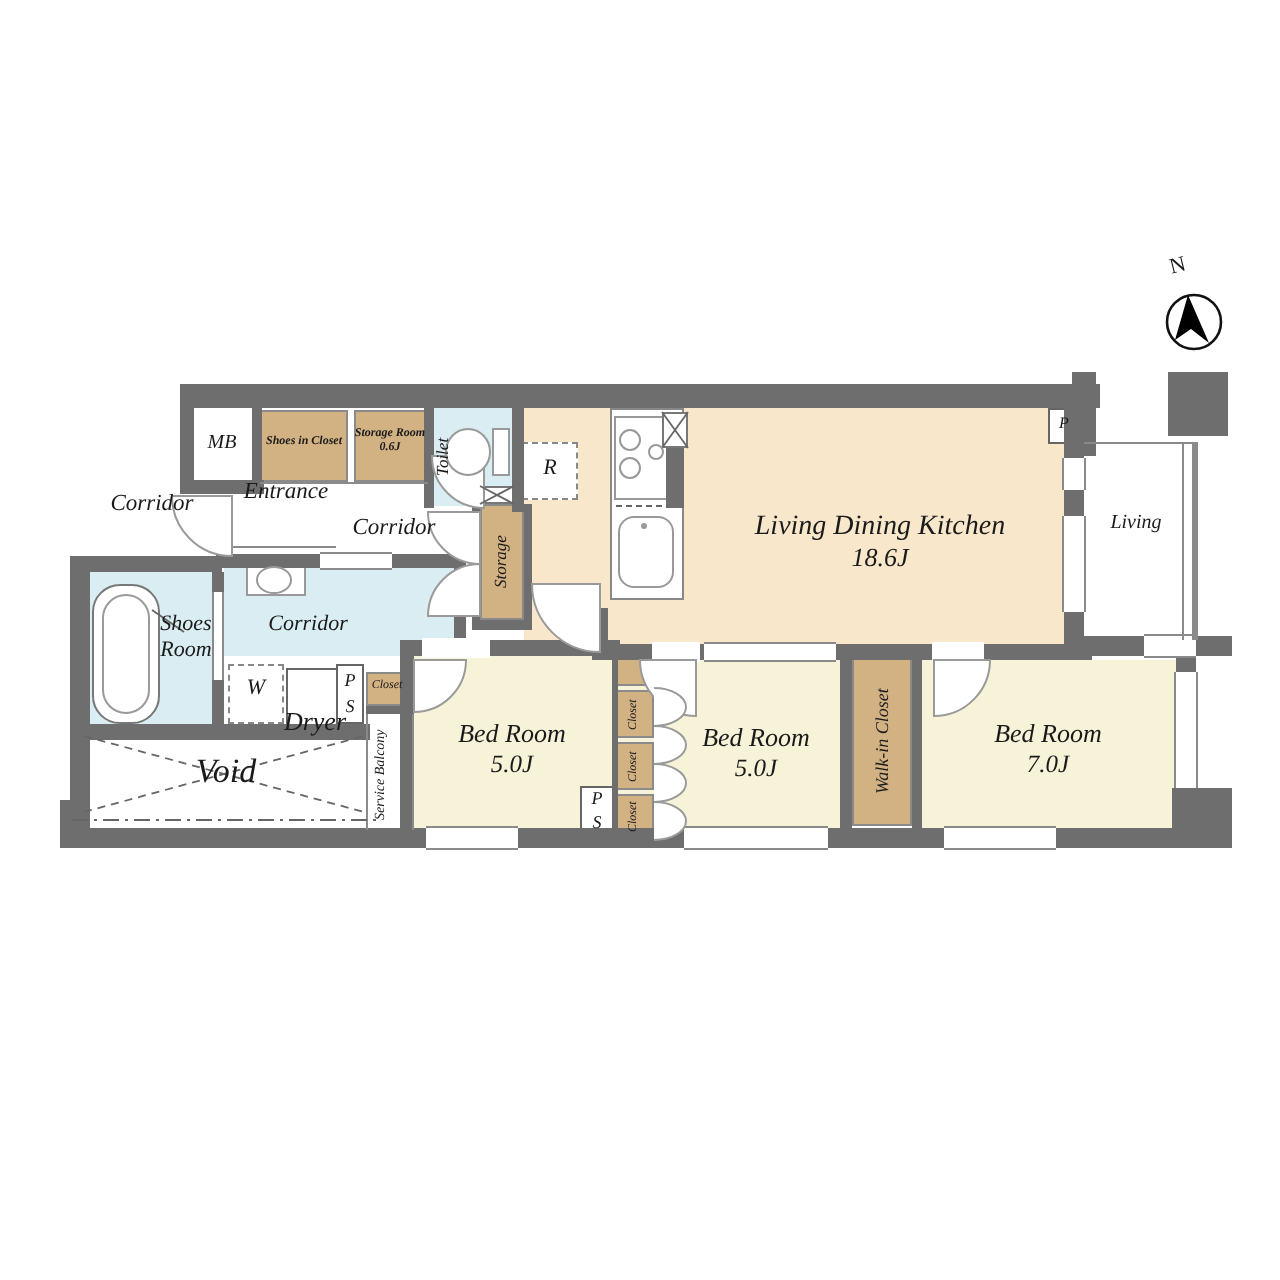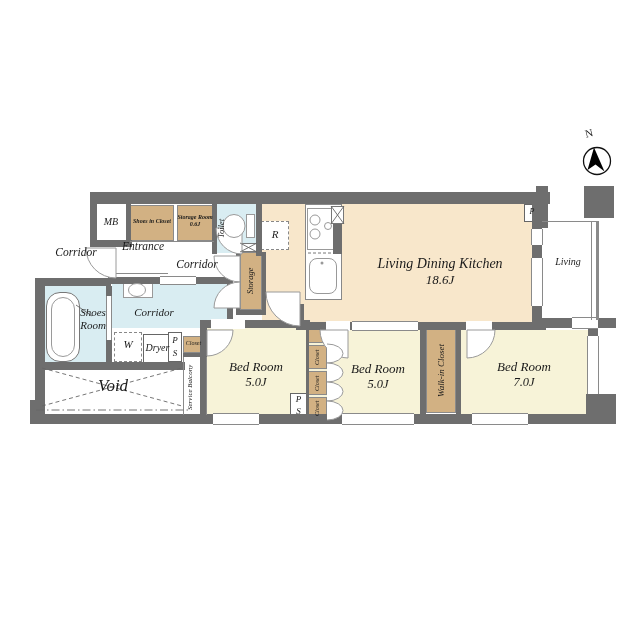--- a/index.html
+++ b/index.html
@@ -168,21 +168,21 @@
     <span>Living Dining Kitchen</span><br>
     <span style="font-size:13px">18.6J</span>
   </div>
   <div class="lbl" style="left:539px;top:256px;width:58px;font-size:10px">Living</div>
   <div class="lbl" style="left:68px;top:306px;width:50px;font-size:11px">
     <span>Shoes</span><br>
     <span>Room</span>
   </div>
   <div class="lbl" style="left:121px;top:306px;width:66px;font-size:11px">Corridor</div>
   <div class="lbl" style="left:117px;top:338px;width:22px;font-size:11px">W</div>
-  <div class="lbl" style="left:141px;top:342px;width:33px;font-size:10px">Dryer</div>
+  <div class="lbl" style="left:141px;top:354px;width:33px;font-size:13px">Dryer</div>
   <div class="lbl" style="left:168px;top:334px;width:14px;font-size:9px;line-height:1.4">
     <span>P</span><br>
     <span>S</span>
   </div>
   <div class="lbl" style="left:183px;top:340px;width:21px;font-size:6px">Closet</div>
   <div class="lbl" style="left:83px;top:376px;width:60px;font-size:17px">Void</div>
   <div class="lbl v" style="left:185px;top:361px;width:12px;height:52px;font-size:7px">Service Balcony</div>
   <div class="lbl" style="left:206px;top:360px;width:100px;font-size:13px">
     <span>Bed Room</span><br>
     <span style="font-size:12.5px">5.0J</span>

